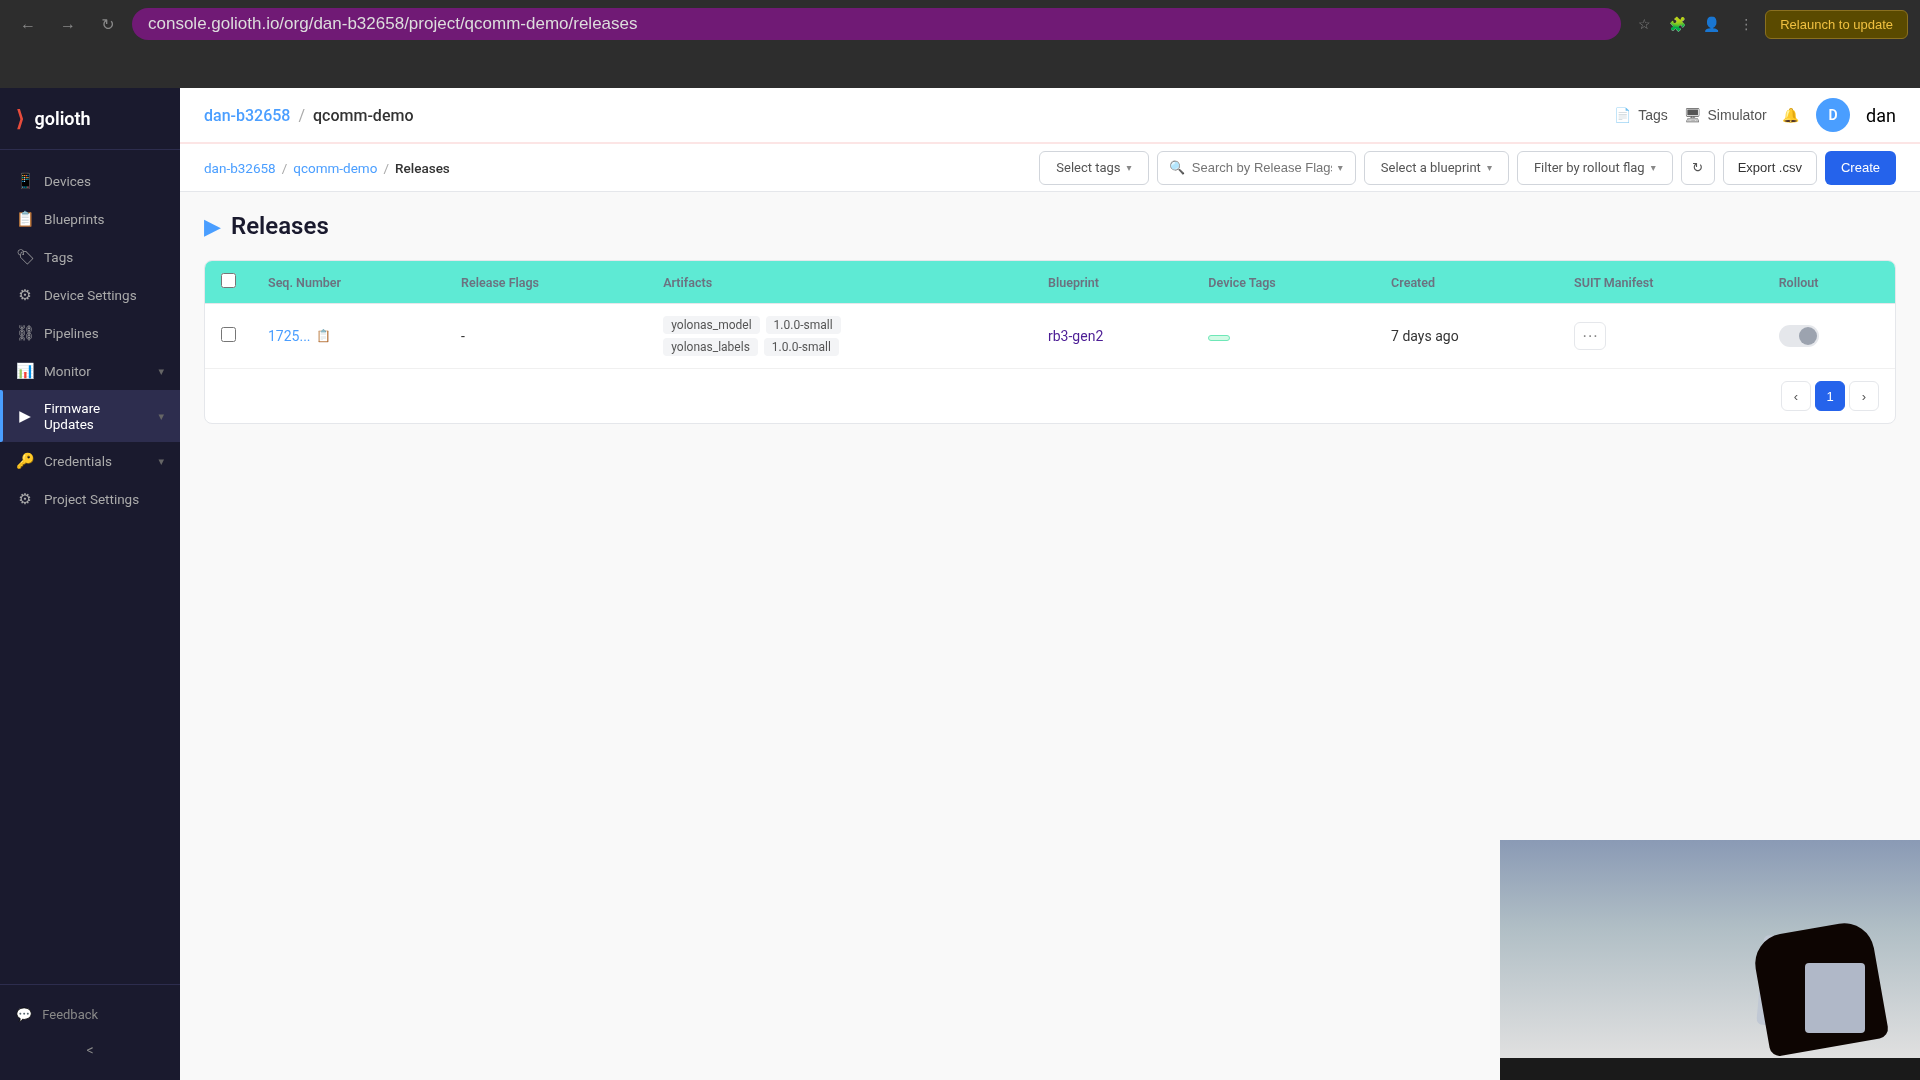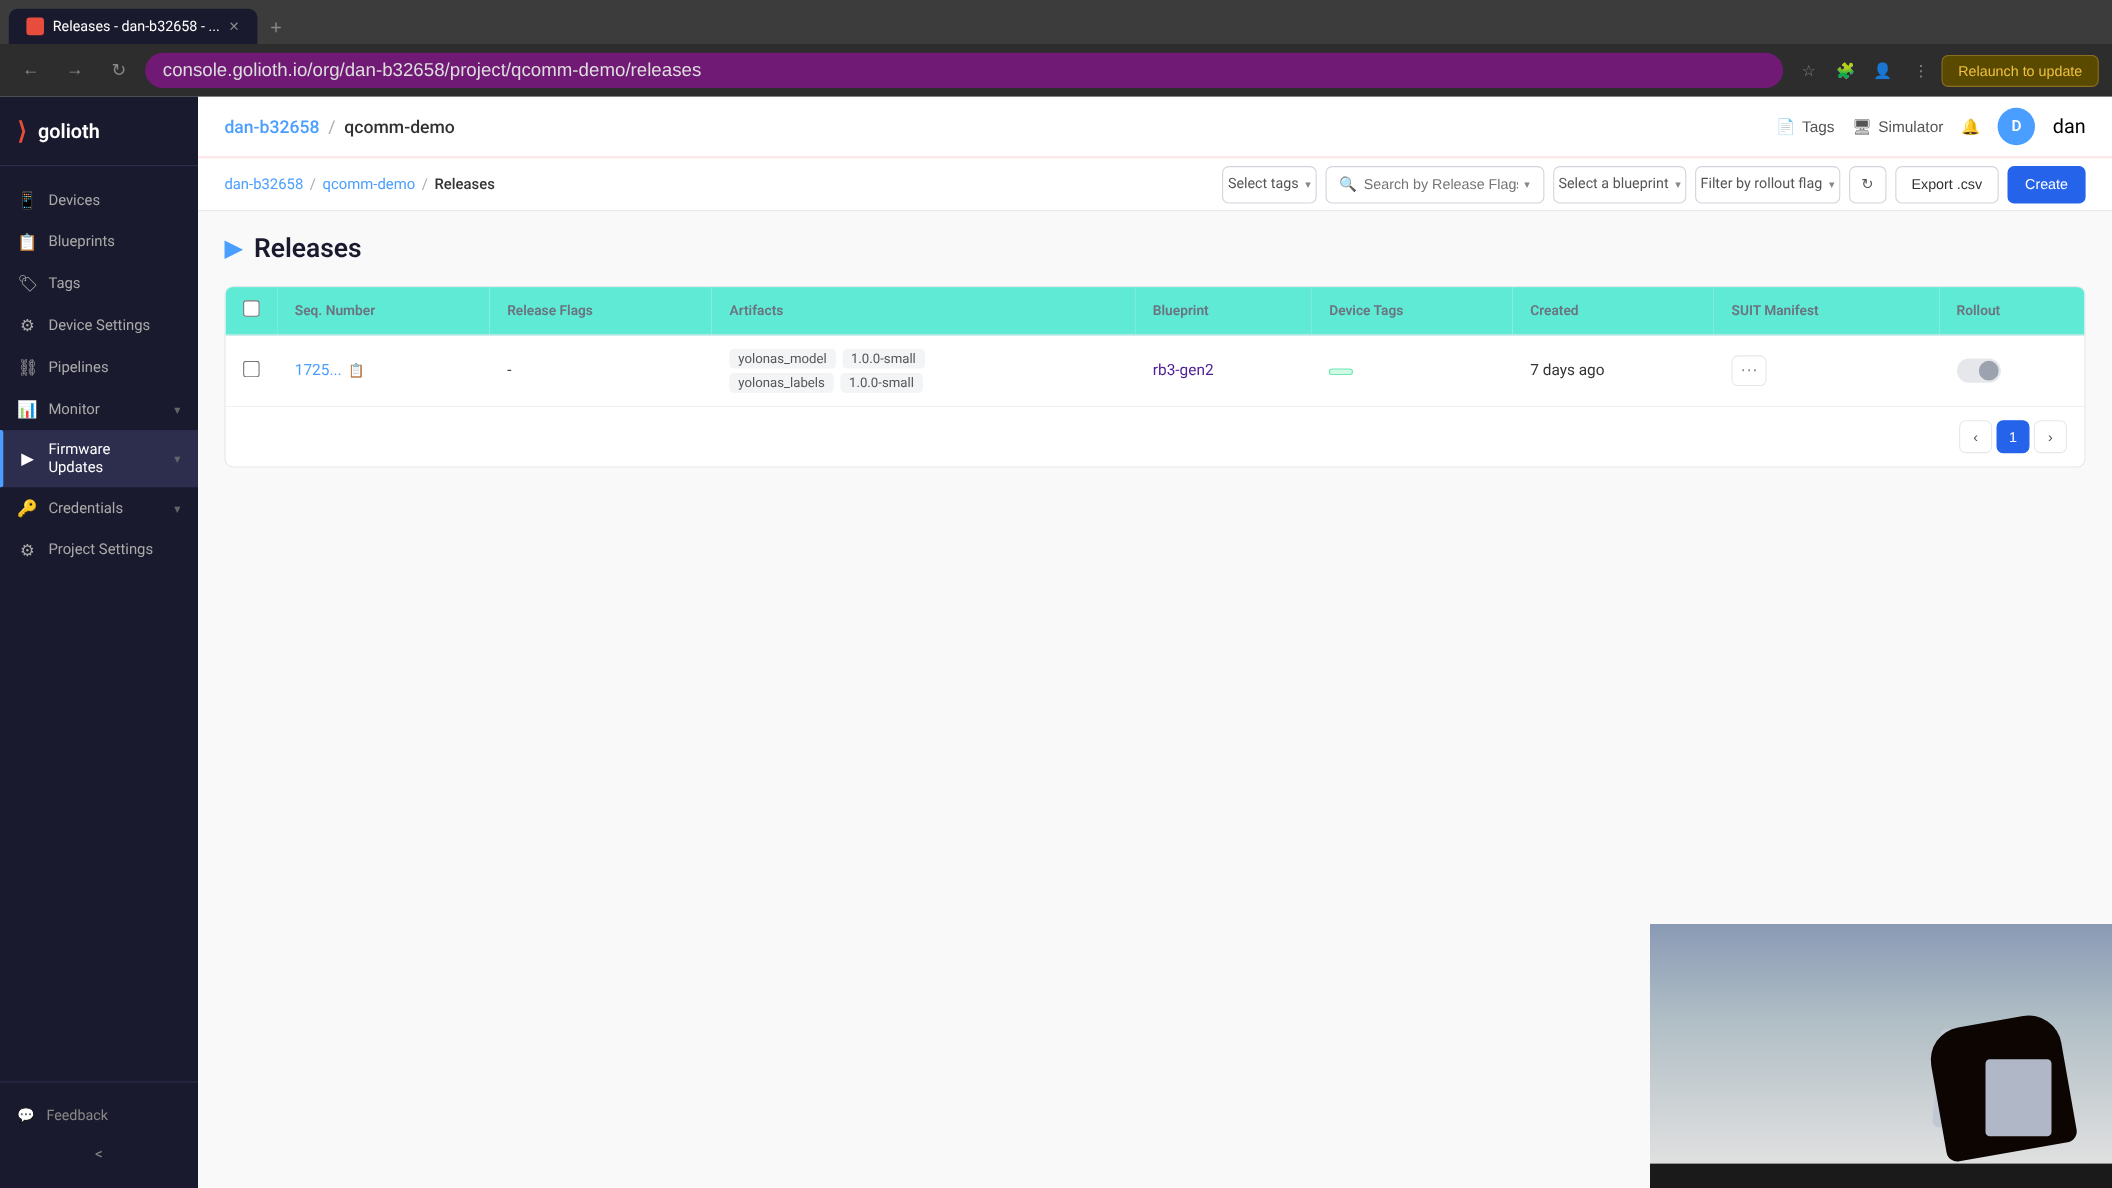--- a/index.html
+++ b/index.html
@@ -41,21 +41,21 @@
 
     
     .main { flex: 1; display: flex; flex-direction: column; overflow: hidden; background: #f9f9f9; }
 
     
     .topbar { background: #fff; border-bottom: 1px solid #e5e7eb; padding: 0 24px; height: 56px; display: flex; align-items: center; justify-between; gap: 12px; }
     .breadcrumb { display: flex; align-items: center; gap: 6px; color: #555; font-size: 13.5px; }
     .breadcrumb-link { color: #4a9eff; cursor: pointer; text-decoration: none; }
     .breadcrumb-sep { color: #aaa; }
     .breadcrumb-current { color: #333; font-weight: 500; }
-    .filter-select { border: 1px solid #d1d5db; border-radius: 6px; padding: 6px 4px; font-size: 13px; color: #555; background: #fff; cursor: pointer; display: flex; align-items: center; gap: 6px; height: 34px; }
+    .filter-select { border: 1px solid #d1d5db; border-radius: 6px; padding: 6px 16px; font-size: 13px; color: #555; background: #fff; cursor: pointer; display: flex; align-items: center; gap: 6px; height: 34px; }
     .filter-select-arrow { color: #888; font-size: 10px; }
     .search-input-wrapper { border: 1px solid #d1d5db; border-radius: 6px; padding: 6px 12px; font-size: 13px; color: #555; background: #fff; display: flex; align-items: center; gap: 6px; height: 34px; min-width: 180px; }
     .refresh-btn { border: 1px solid #d1d5db; border-radius: 6px; background: #fff; width: 34px; height: 34px; display: flex; align-items: center; justify-content: center; cursor: pointer; color: #555; }
     .export-btn { border: 1px solid #d1d5db; border-radius: 6px; background: #fff; padding: 6px 14px; font-size: 13px; color: #333; cursor: pointer; height: 34px; }
     .create-btn { background: #2563eb; color: #fff; border: none; border-radius: 6px; padding: 6px 16px; font-size: 13px; cursor: pointer; height: 34px; font-weight: 500; }
 
     
     .page-content { flex: 1; padding: 20px 24px; overflow-y: auto; }
     .page-header { display: flex; align-items: center; gap: 10px; margin-bottom: 20px; }
     .page-title-icon { color: #4a9eff; font-size: 22px; }
@@ -106,28 +106,20 @@
     .video-status-bar { position: absolute; bottom: 0; left: 0; right: 0; background: rgba(0,0,0,0.7); color: #ccc; font-size: 11px; padding: 4px 8px; }
 
     
     .video-scene { width: 100%; height: calc(100% - 22px); background: linear-gradient(135deg, #2d2d2d 0%, #1a1a1a 100%); position: relative; overflow: hidden; }
     .video-bg { position: absolute; top: 0; left: 0; right: 0; bottom: 0; background: linear-gradient(180deg, #8a9ab5 0%, #b0bec5 40%, #e0e0e0 100%); }
   </style>
 </head>
 <body>
 
 <div class="browser-chrome">
-  <div class="browser-tabs">
-    <div class="browser-tab active">
-      <div class="tab-favicon"></div>
-      <span>Releases - dan-b32658 - ...</span>
-      <span class="tab-close">✕</span>
-    </div>
-    <button class="tab-new">+</button>
-  </div>
   <div class="browser-nav">
     <button class="nav-btn">←</button>
     <button class="nav-btn">→</button>
     <button class="nav-btn">↻</button>
     <input class="address-bar" type="text" value="console.golioth.io/org/dan-b32658/project/qcomm-demo/releases" style="">
     <div class="browser-actions">
       <button class="browser-action-btn">☆</button>
       <button class="browser-action-btn">🧩</button>
       <button class="browser-action-btn">👤</button>
       <button class="browser-action-btn">⋮</button>

